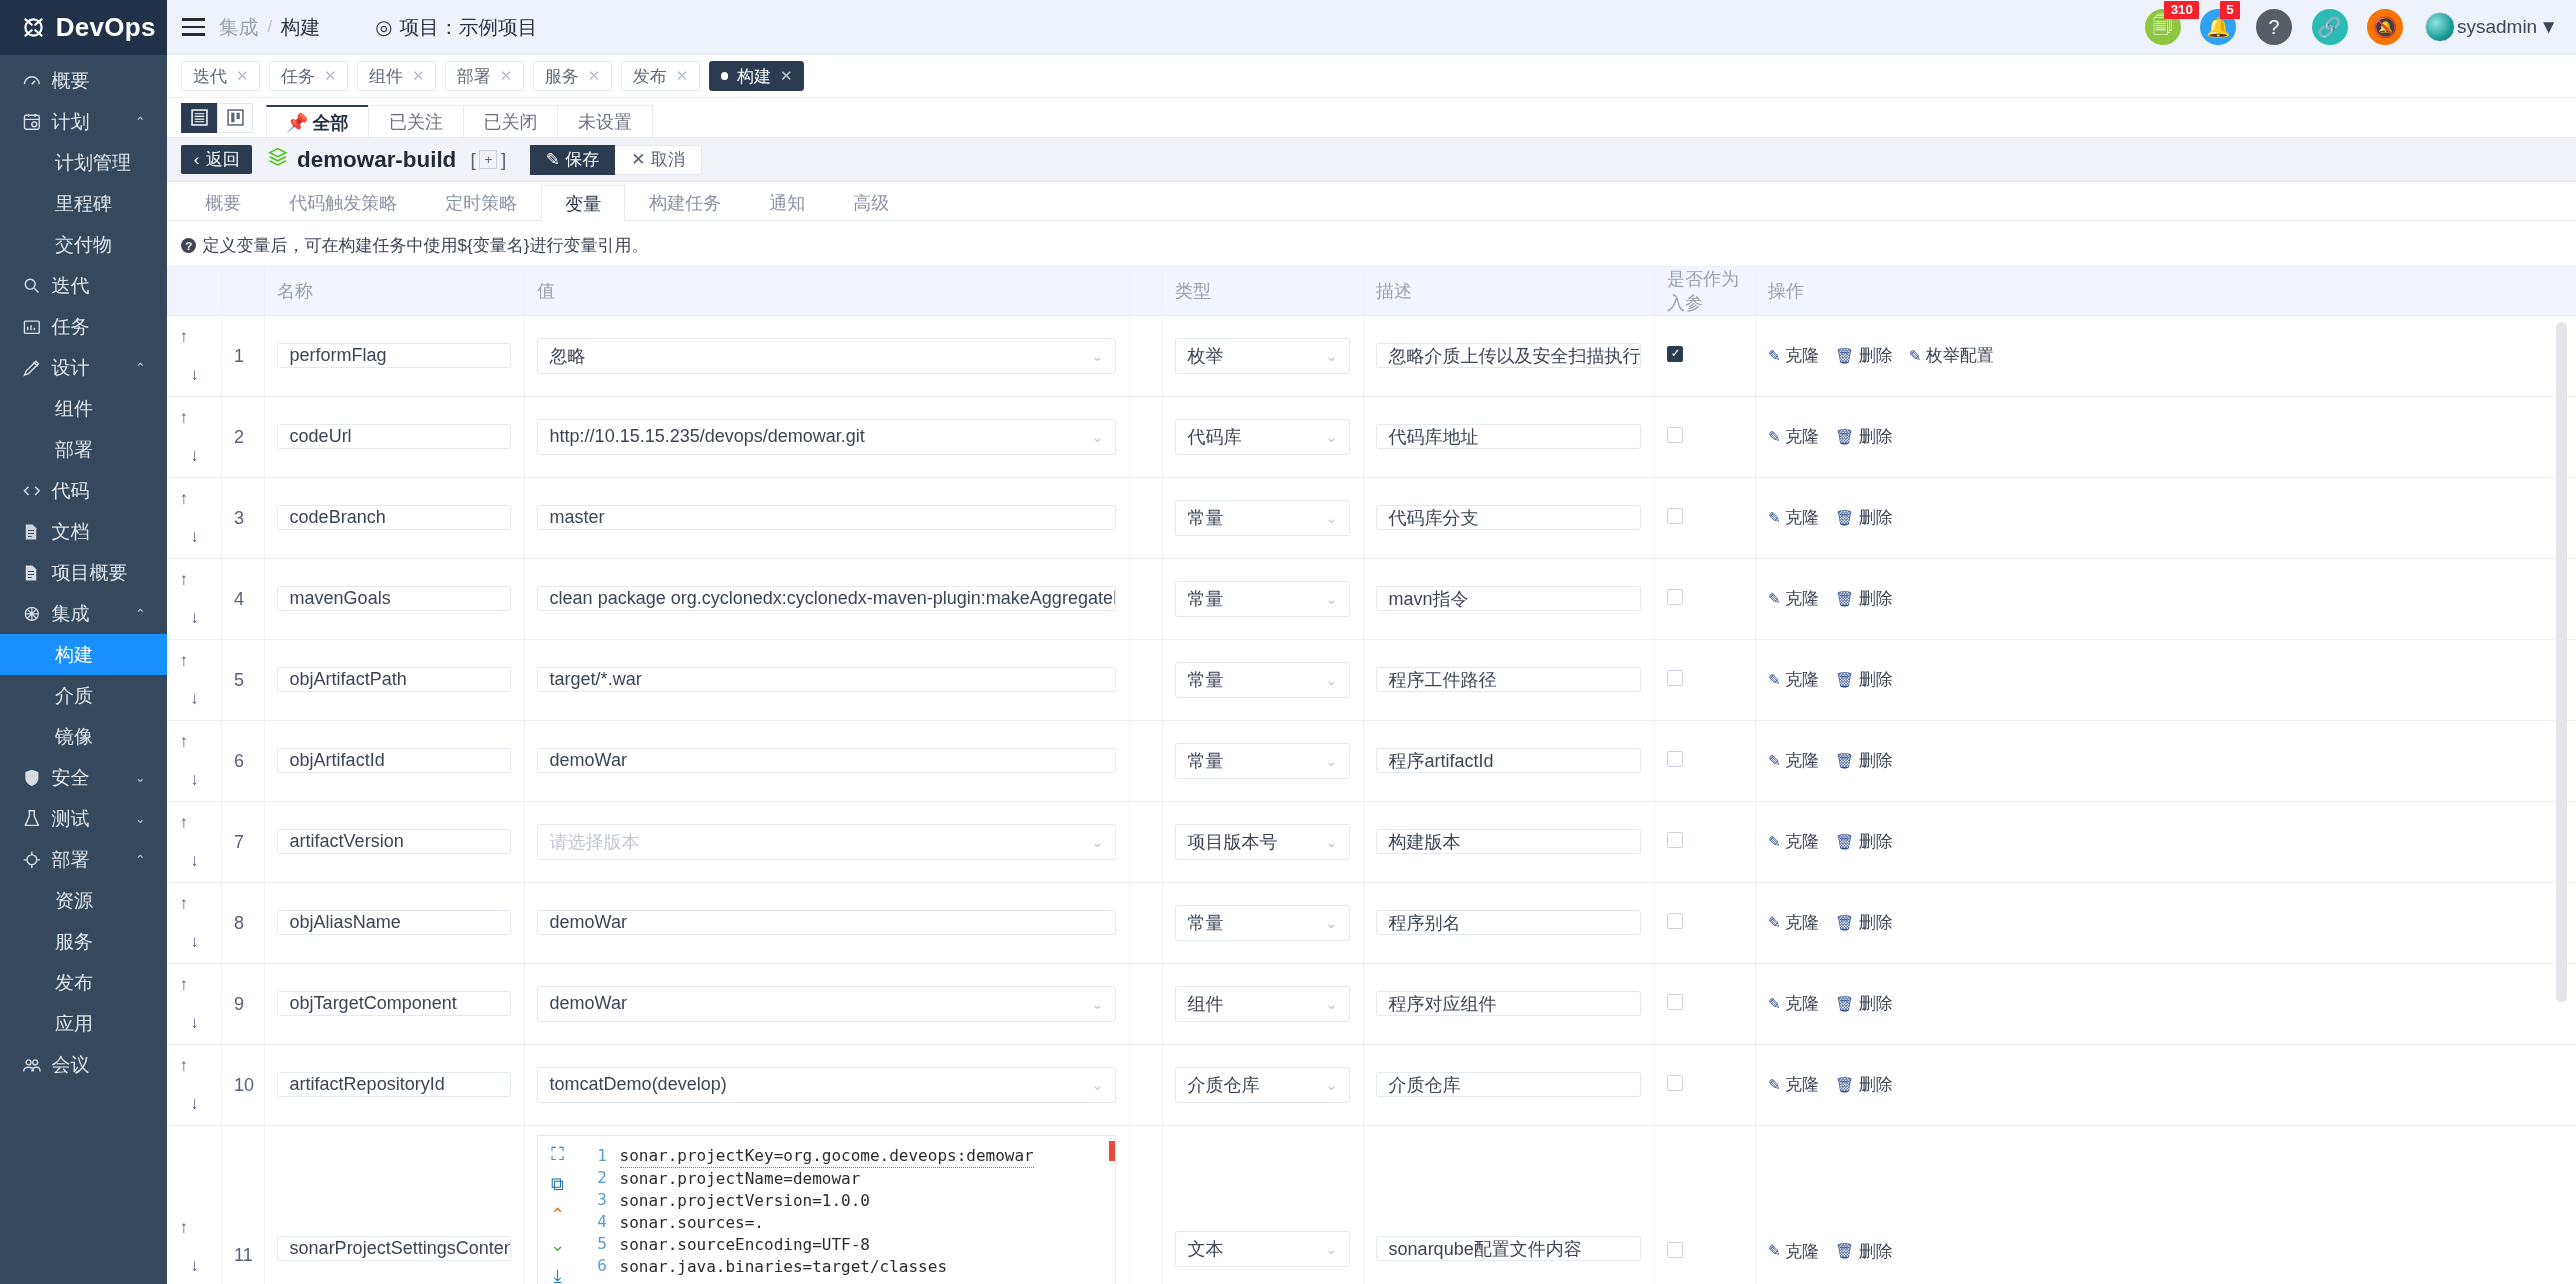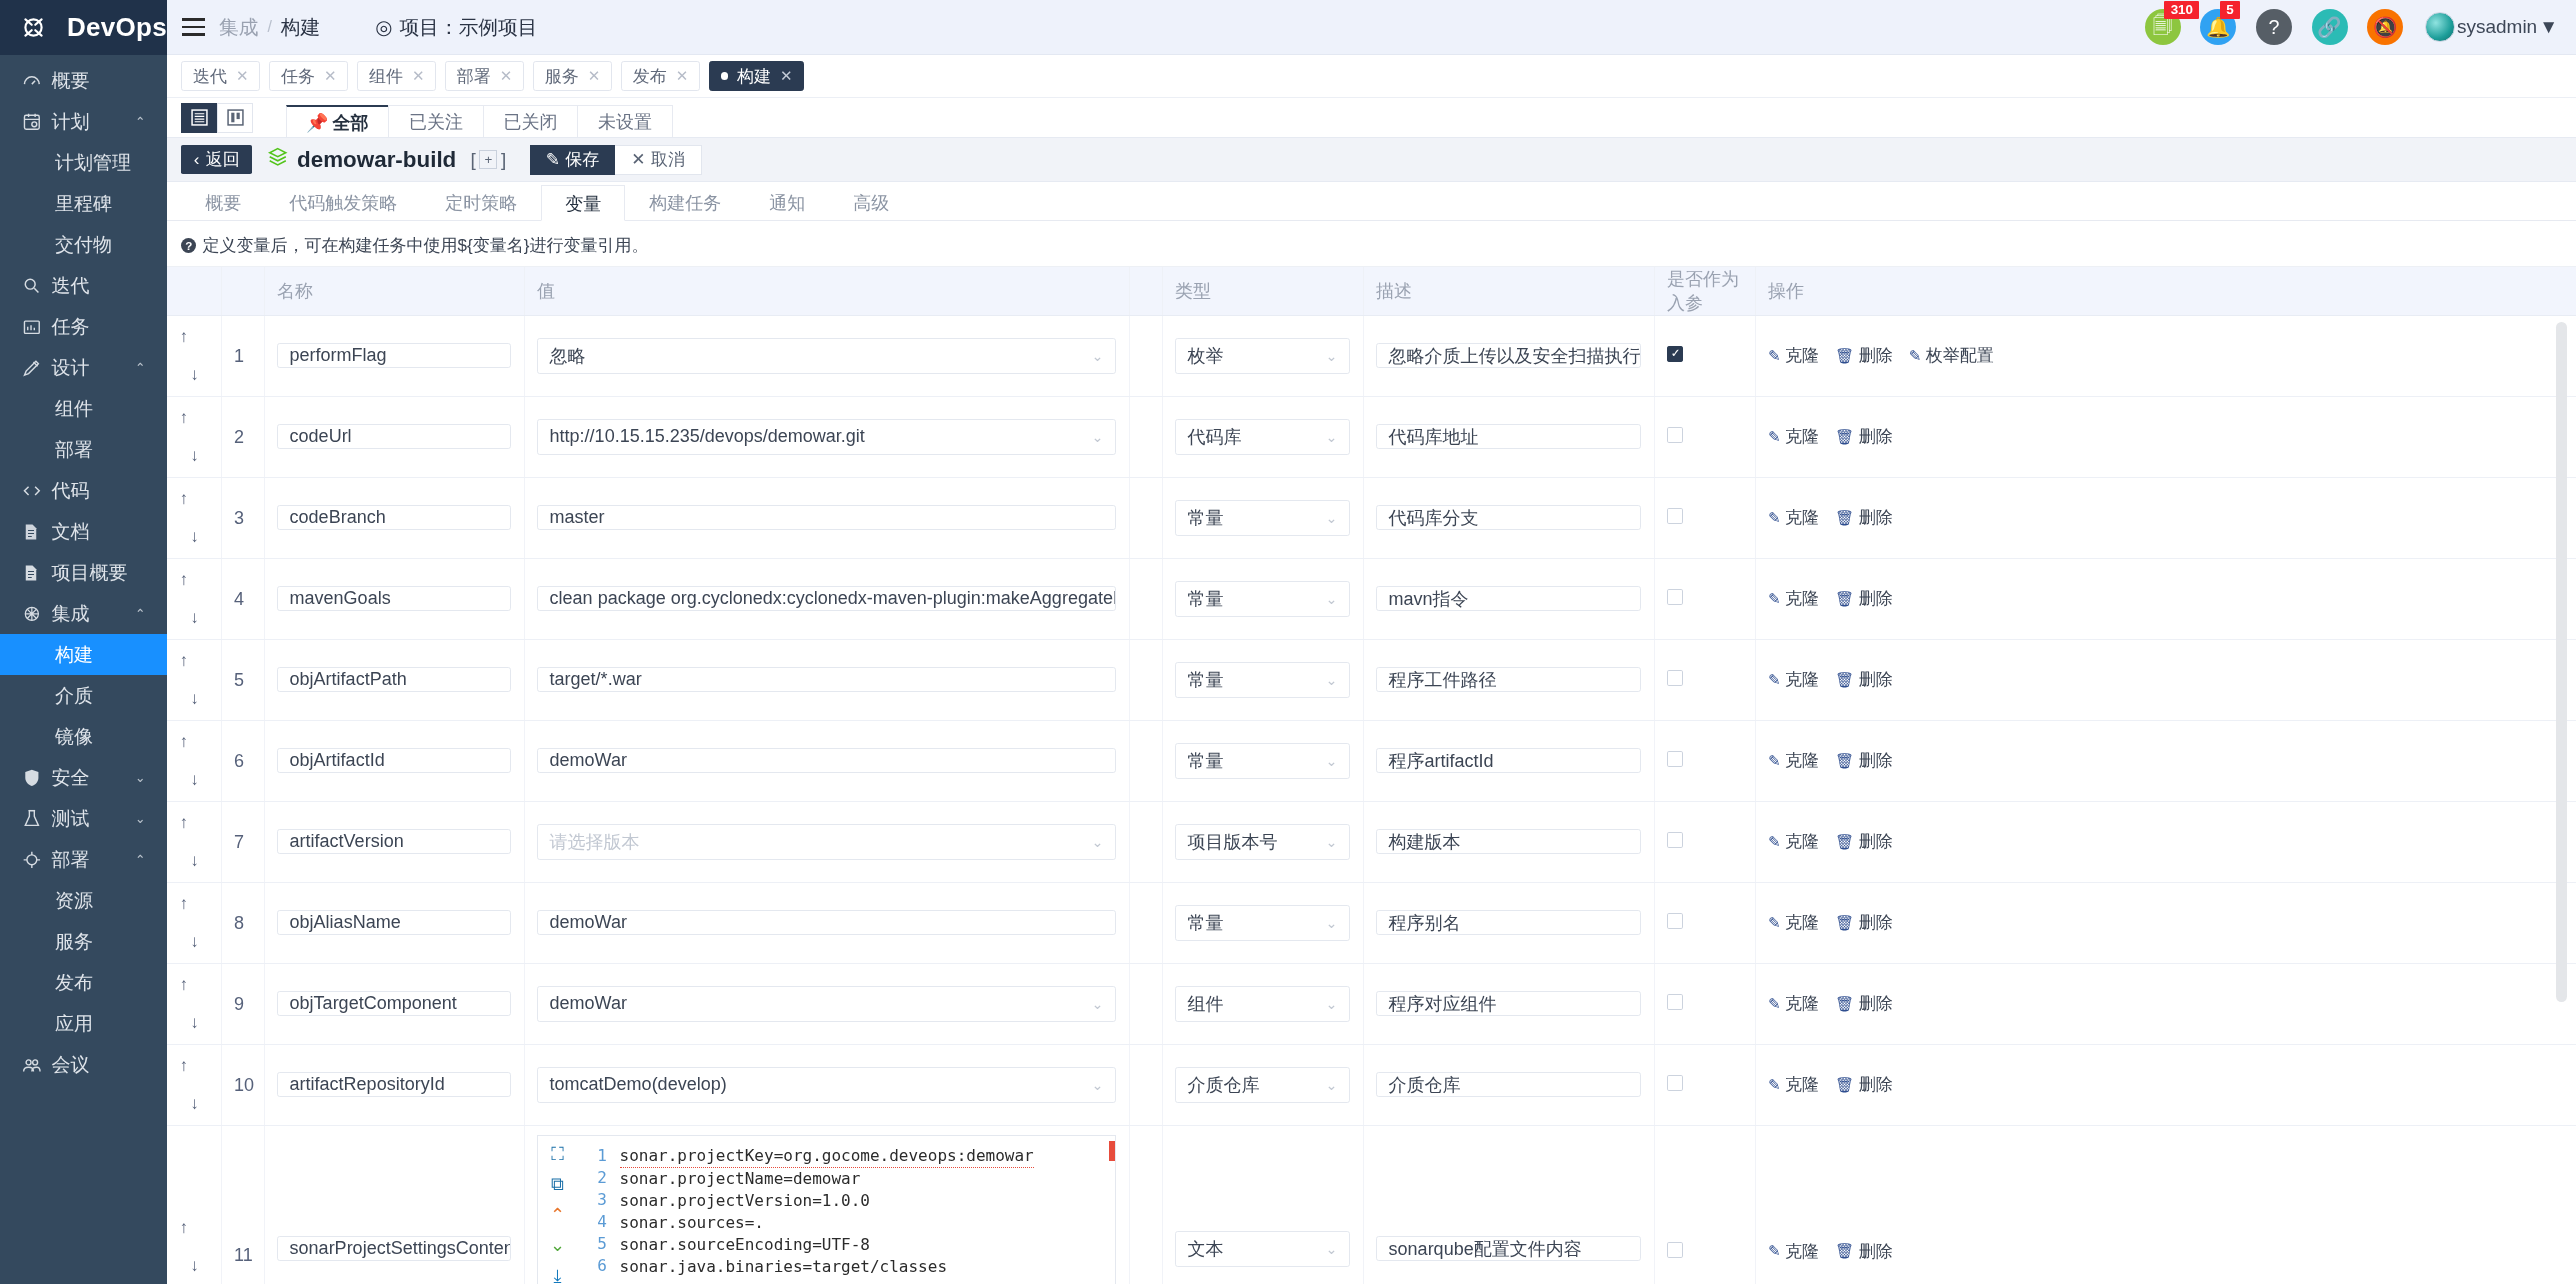--- a/index.html
+++ b/index.html
@@ -9,21 +9,21 @@
     font-size: 19px;
     color:#303133;
     background:#fff;
   }
   .app { display:flex; width:2576px; height:1284px; }
 
   
   .sidebar { width:167px; min-width:167px; background:#34495e; color:#fff; position:relative; }
   .brand {
     height:55px; background:#20324a; display:flex; align-items:center;
-    padding-left:19.7px; gap:9px;justify-content:space-between;
+    padding-left:19.7px; gap:9px;
   }
   .brand-logo { width:27px; height:27px; position:relative; }
   .brand-text { font-size:26px; font-weight:bold; letter-spacing:0.3px; }
   .nav { padding-top:5.4px; }
   .nav-item {
     display:flex; align-items:center; height:41px; padding-left:21.5px;
     font-size:19px; color:#dfe4ea; cursor:pointer; position:relative;
   }
   .nav-item .ico { width:30px; display:inline-flex; align-items:center; justify-content:flex-start; opacity:.95; }
   .nav-item.sub { padding-left:55px; }
@@ -75,21 +75,21 @@
   .chip.active { background:#2b3b52; border-color:#2b3b52; color:#fff; }
   .chip.active .x { color:#c3cad6; }
   .chip .dot { width:7.2px; height:7.2px; border-radius:50%; background:#fff; display:inline-block; }
 
   
   .filterbar { height:39px; display:flex; align-items:flex-end; padding-left:14.3px; background:#fff; flex:none; }
   .viewtoggle { display:flex; margin-right:12.5px; align-self:center; }
   .vt { width:36px; height:30px; display:flex; align-items:center; justify-content:center;
         border:0.9px solid #e2e6ee; cursor:pointer; background:#fff; color:#5a6475; }
   .vt.on { background:#2b3b52; border-color:#2b3b52; color:#fff; }
-  .ftabs { display:flex; align-items:flex-end;margin-left:20px; }
+  .ftabs { display:flex; align-items:flex-end; }
   .ftab { height:32px; line-height:32px; padding:0 19.7px; font-size:18px; color:#6a7385;
           border:0.9px solid #e7eaf1; border-bottom:none; background:#fff; cursor:pointer; margin-right:-0.9px; }
   .ftab.on { color:#25303f; font-weight:bold; border-top:2.7px solid #2b3b52; }
   .ftab .pin { margin-right:3.6px; }
 
   
   .buildbar {
     height:45px; background:#f1f3f8; display:flex; align-items:center; gap:14.3px;
     padding-left:14.3px; border-top:0.9px solid #e6eaf2; border-bottom:0.9px solid #e6eaf2; flex:none;
   }

